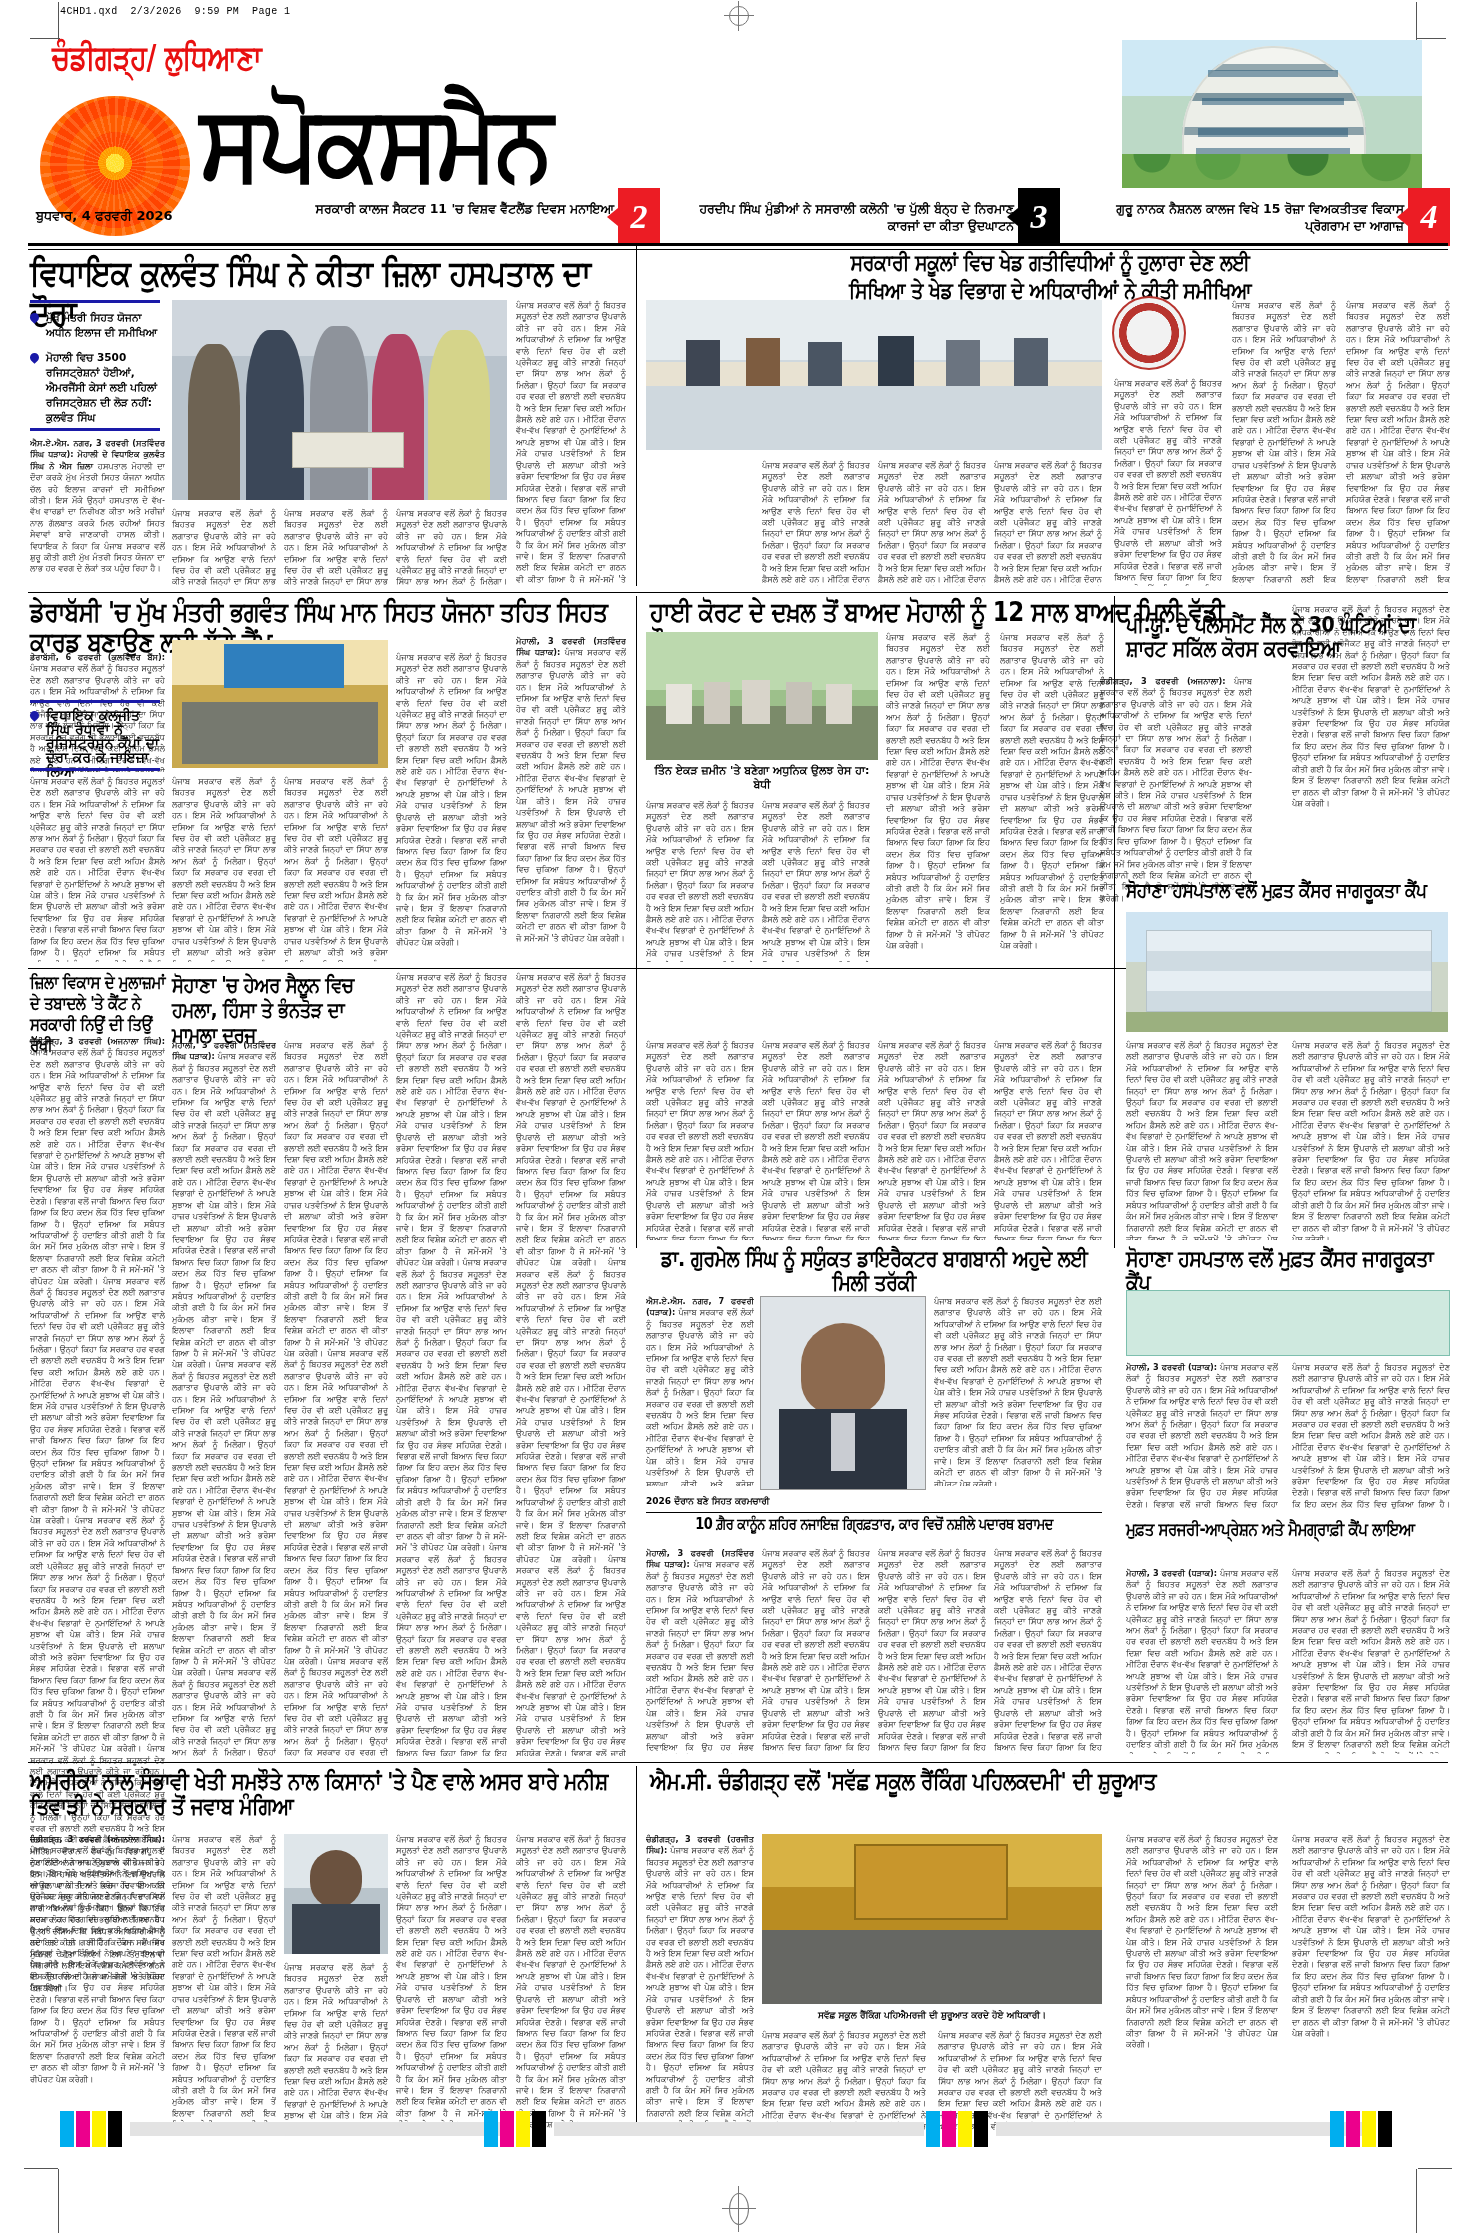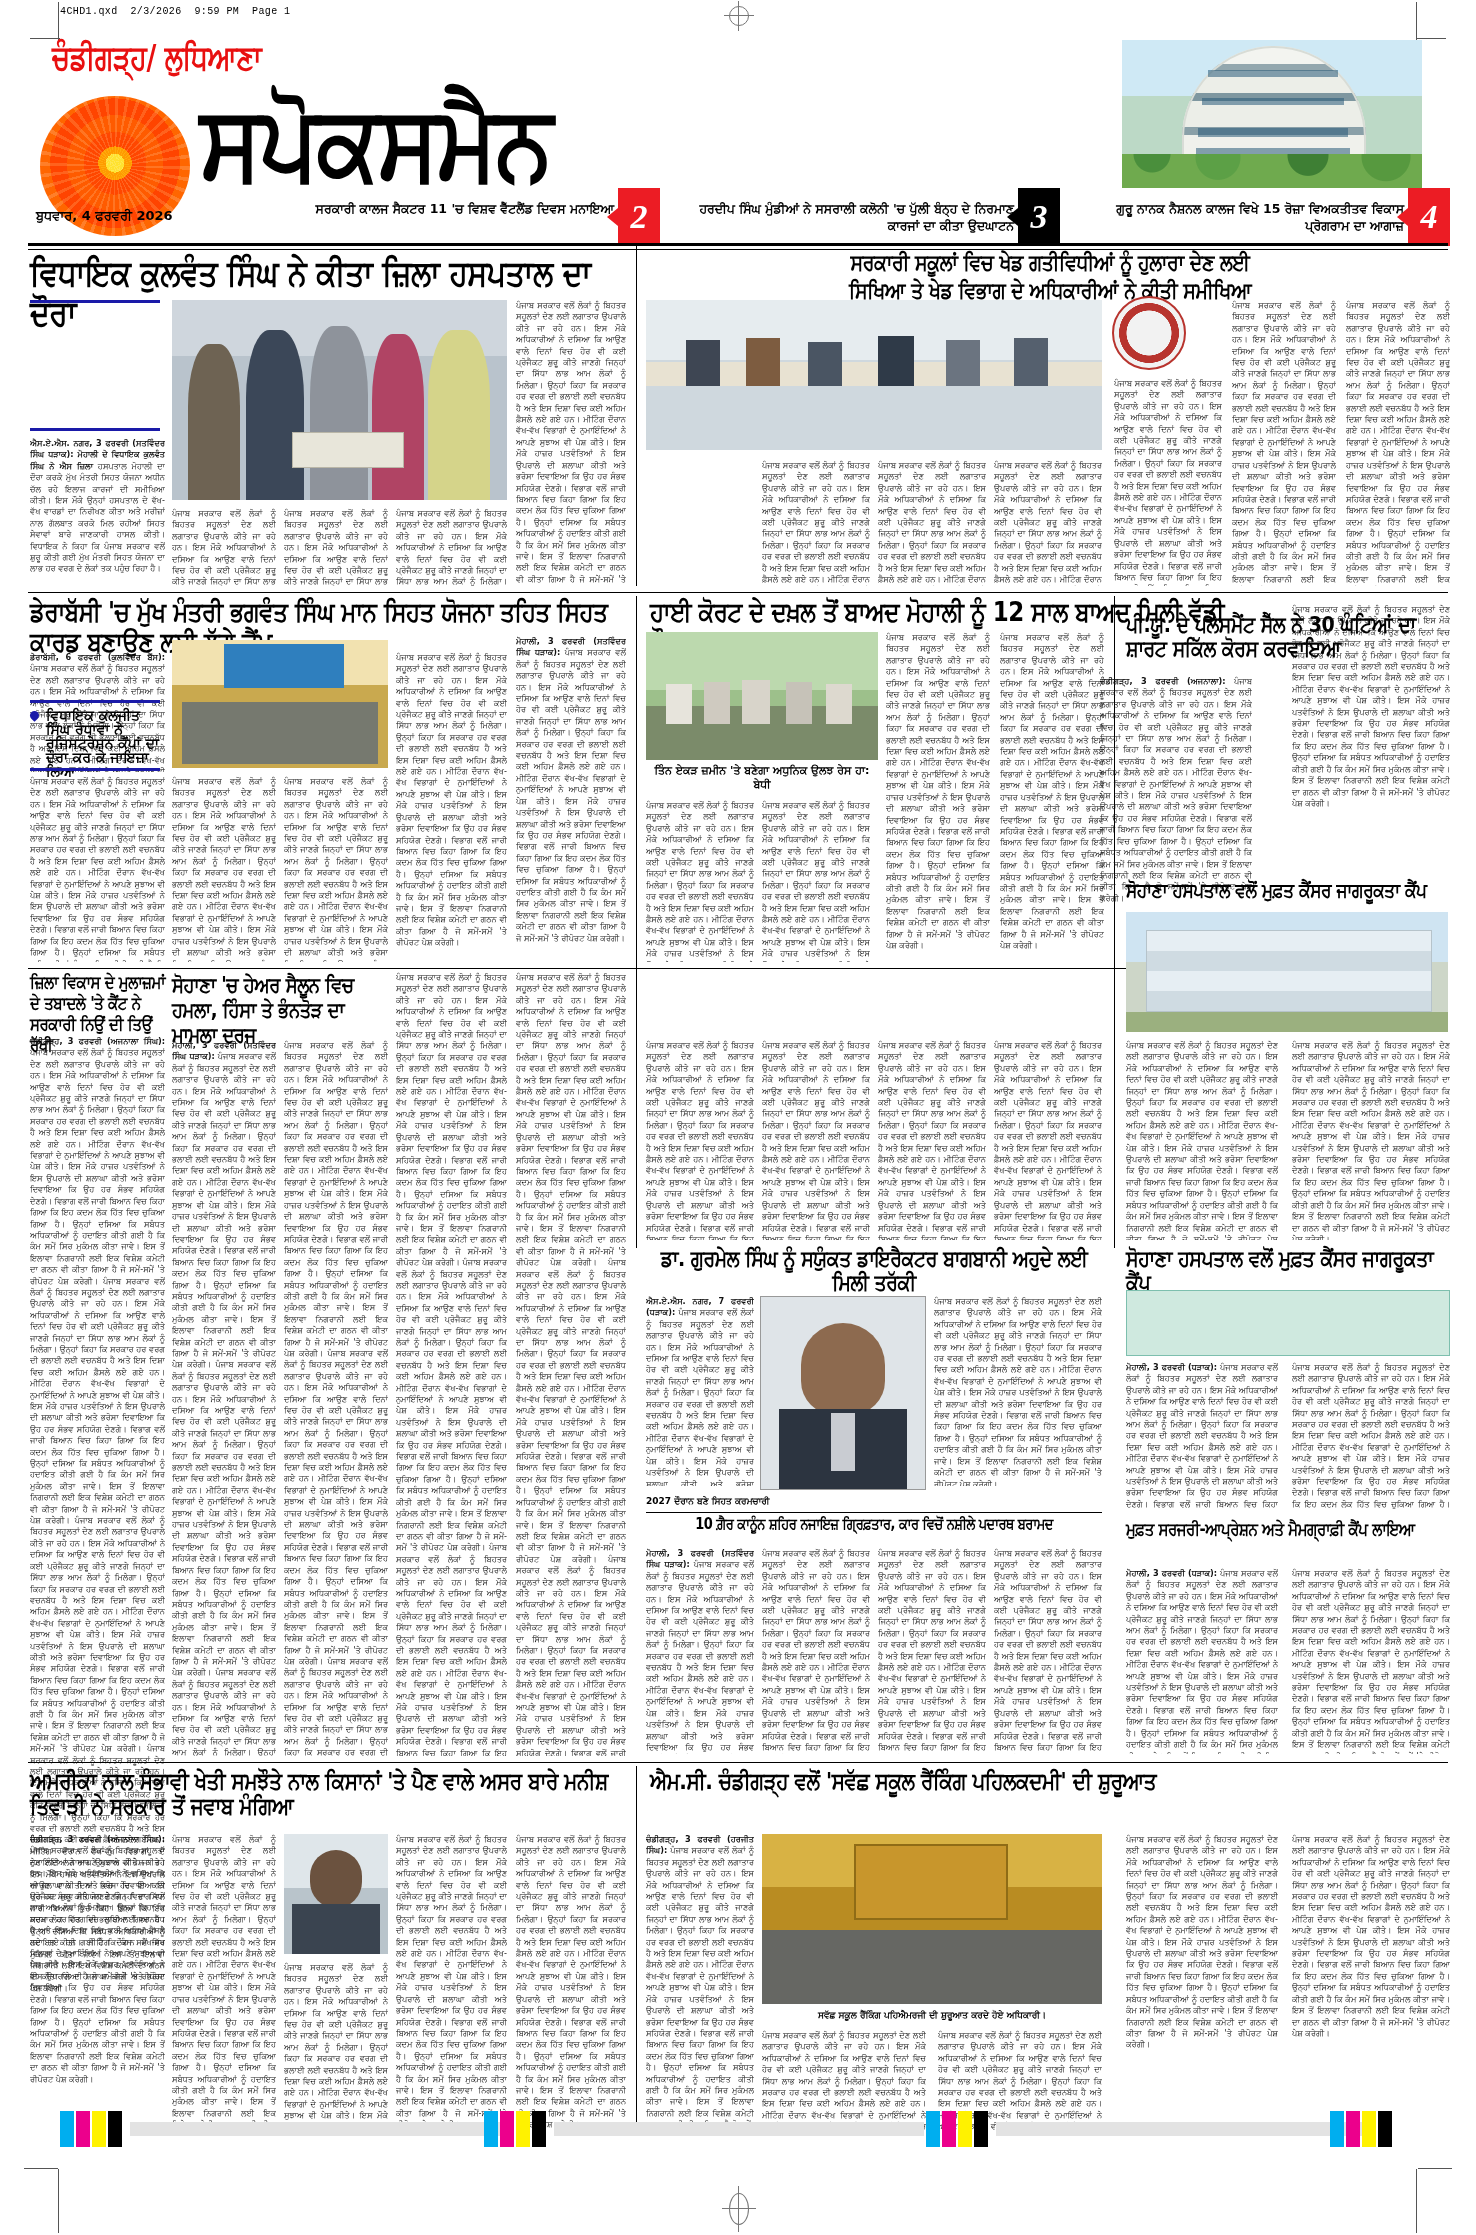--- a/index.html
+++ b/index.html
@@ -203,20 +203,26 @@
 
   <div class="hl" style="position:absolute;left:30px;top:254px;width:600px;font-size:30px;">ਵਿਧਾਇਕ ਕੁਲਵੰਤ ਸਿੰਘ ਨੇ ਕੀਤਾ ਜ਼ਿਲਾ ਹਸਪਤਾਲ ਦਾ ਦੌਰਾ</div>
 
   <div class="hl" style="position:absolute;left:650px;top:250px;width:800px;font-size:19px;text-align:center;">ਸਰਕਾਰੀ ਸਕੂਲਾਂ ਵਿਚ ਖੇਡ ਗਤੀਵਿਧੀਆਂ ਨੂੰ ਹੁਲਾਰਾ ਦੇਣ ਲਈ</div>
   <div class="hl" style="position:absolute;left:650px;top:278px;width:800px;font-size:19px;text-align:center;">ਸਿਖਿਆ ਤੇ ਖੇਡ ਵਿਭਾਗ ਦੇ ਅਧਿਕਾਰੀਆਂ ਨੇ ਕੀਤੀ ਸਮੀਖਿਆ</div>
 
   <div class="hrule" style="left:640px;top:240px;width:1px;height:0;"></div>
   <div class="vrule" style="left:636px;top:246px;height:340px;"></div>
 
   <div class="bluebar" style="position:absolute;left:30px;top:300px;width:130px;"></div>
+  <div class="bullets" style="position:absolute;left:30px;top:310px;width:135px;">
+    <ul>
+      <li>ਮੁੱਖ ਮੰਤਰੀ ਸਿਹਤ ਯੋਜਨਾ ਅਧੀਨ ਇਲਾਜ ਦੀ ਸਮੀਖਿਆ</li>
+      <li>ਮੋਹਾਲੀ ਵਿਚ 3500 ਰਜਿਸਟ੍ਰੇਸ਼ਨਾਂ ਹੋਈਆਂ, ਐਮਰਜੈਂਸੀ ਕੇਸਾਂ ਲਈ ਪਹਿਲਾਂ ਰਜਿਸਟ੍ਰੇਸ਼ਨ ਦੀ ਲੋੜ ਨਹੀਂ: ਕੁਲਵੰਤ ਸਿੰਘ</li>
+    </ul>
+  </div>
   <div class="bluebar" style="position:absolute;left:30px;top:428px;width:130px;"></div>
 
   <div class="body-col" style="position:absolute;left:30px;top:438px;width:135px;height:150px;">
     <span class="lede">ਐਸ.ਏ.ਐਸ. ਨਗਰ, 3 ਫਰਵਰੀ (ਸਤਵਿੰਦਰ ਸਿੰਘ ਧੜਾਕ): ਮੋਹਾਲੀ ਦੇ ਵਿਧਾਇਕ ਕੁਲਵੰਤ ਸਿੰਘ ਨੇ ਐਸ ਜ਼ਿਲਾ</span>
     <span>ਹਸਪਤਾਲ ਮੋਹਾਲੀ ਦਾ ਦੌਰਾ ਕਰਕੇ ਮੁੱਖ ਮੰਤਰੀ ਸਿਹਤ ਯੋਜਨਾ ਅਧੀਨ ਚੱਲ ਰਹੇ ਇਲਾਜ ਕਾਰਜਾਂ ਦੀ ਸਮੀਖਿਆ ਕੀਤੀ। ਇਸ ਮੌਕੇ ਉਨ੍ਹਾਂ ਹਸਪਤਾਲ ਦੇ ਵੱਖ-ਵੱਖ ਵਾਰਡਾਂ ਦਾ ਨਿਰੀਖਣ ਕੀਤਾ ਅਤੇ ਮਰੀਜ਼ਾਂ ਨਾਲ ਗੱਲਬਾਤ ਕਰਕੇ ਮਿਲ ਰਹੀਆਂ ਸਿਹਤ ਸੇਵਾਵਾਂ ਬਾਰੇ ਜਾਣਕਾਰੀ ਹਾਸਲ ਕੀਤੀ। ਵਿਧਾਇਕ ਨੇ ਕਿਹਾ ਕਿ ਪੰਜਾਬ ਸਰਕਾਰ ਵਲੋਂ ਸ਼ੁਰੂ ਕੀਤੀ ਗਈ ਮੁੱਖ ਮੰਤਰੀ ਸਿਹਤ ਯੋਜਨਾ ਦਾ ਲਾਭ ਹਰ ਵਰਗ ਦੇ ਲੋਕਾਂ ਤਕ ਪਹੁੰਚ ਰਿਹਾ ਹੈ।</span>
   </div>
 
   <div class="photo ph-meet" style="left:172px;top:300px;width:335px;height:200px;">
     <div class="p" style="position:absolute;left:16px;top:44px;width:52px;height:156px;background:#6e6353;"></div>
     <div class="p" style="position:absolute;left:74px;top:30px;width:58px;height:170px;background:#3b4758;"></div>
@@ -358,21 +364,21 @@
     <div style="position:absolute;left:40px;top:26px;width:84px;height:92px;border-radius:42px 42px 34px 34px;background:#8d6a4f;"></div>
     <div style="position:absolute;left:18px;top:112px;width:128px;height:80px;background:#2c3440;"></div>
     <div style="position:absolute;left:70px;top:116px;width:24px;height:58px;background:#c9ccd2;"></div>
   </div>
 
   <div class="body-col" style="position:absolute;left:646px;top:1296px;width:108px;height:190px;">
     <span class="lede">ਐਸ.ਏ.ਐਸ. ਨਗਰ, 7 ਫਰਵਰੀ (ਧੜਾਕ):</span>
     <span>ਪੰਜਾਬ ਸਰਕਾਰ ਵਲੋਂ ਲੋਕਾਂ ਨੂੰ ਬਿਹਤਰ ਸਹੂਲਤਾਂ ਦੇਣ ਲਈ ਲਗਾਤਾਰ ਉਪਰਾਲੇ ਕੀਤੇ ਜਾ ਰਹੇ ਹਨ। ਇਸ ਮੌਕੇ ਅਧਿਕਾਰੀਆਂ ਨੇ ਦਸਿਆ ਕਿ ਆਉਣ ਵਾਲੇ ਦਿਨਾਂ ਵਿਚ ਹੋਰ ਵੀ ਕਈ ਪ੍ਰੋਜੈਕਟ ਸ਼ੁਰੂ ਕੀਤੇ ਜਾਣਗੇ ਜਿਨ੍ਹਾਂ ਦਾ ਸਿੱਧਾ ਲਾਭ ਆਮ ਲੋਕਾਂ ਨੂੰ ਮਿਲੇਗਾ। ਉਨ੍ਹਾਂ ਕਿਹਾ ਕਿ ਸਰਕਾਰ ਹਰ ਵਰਗ ਦੀ ਭਲਾਈ ਲਈ ਵਚਨਬੱਧ ਹੈ ਅਤੇ ਇਸ ਦਿਸ਼ਾ ਵਿਚ ਕਈ ਅਹਿਮ ਫ਼ੈਸਲੇ ਲਏ ਗਏ ਹਨ। ਮੀਟਿੰਗ ਦੌਰਾਨ ਵੱਖ-ਵੱਖ ਵਿਭਾਗਾਂ ਦੇ ਨੁਮਾਇੰਦਿਆਂ ਨੇ ਆਪਣੇ ਸੁਝਾਅ ਵੀ ਪੇਸ਼ ਕੀਤੇ। ਇਸ ਮੌਕੇ ਹਾਜ਼ਰ ਪਤਵੰਤਿਆਂ ਨੇ ਇਸ ਉਪਰਾਲੇ ਦੀ ਸ਼ਲਾਘਾ ਕੀਤੀ ਅਤੇ ਭਰੋਸਾ ਦਿਵਾਇਆ ਕਿ ਉਹ ਹਰ ਸੰਭਵ ਸਹਿਯੋਗ ਦੇਣਗੇ। ਵਿਭਾਗ ਵਲੋਂ ਜਾਰੀ ਬਿਆਨ ਵਿਚ ਕਿਹਾ ਗਿਆ ਕਿ ਇਹ ਕਦਮ ਲੋਕ ਹਿੱਤ ਵਿਚ ਚੁਕਿਆ ਗਿਆ ਹੈ। ਉਨ੍ਹਾਂ ਦਸਿਆ ਕਿ ਸਬੰਧਤ ਅਧਿਕਾਰੀਆਂ ਨੂੰ ਹਦਾਇਤ ਕੀਤੀ ਗਈ ਹੈ ਕਿ ਕੰਮ ਸਮੇਂ ਸਿਰ ਮੁਕੰਮਲ ਕੀਤਾ ਜਾਵੇ। ਇਸ ਤੋਂ ਇਲਾਵਾ ਨਿਗਰਾਨੀ ਲਈ ਇਕ ਵਿਸ਼ੇਸ਼ ਕਮੇਟੀ ਦਾ ਗਠਨ ਵੀ ਕੀਤਾ ਗਿਆ ਹੈ ਜੋ ਸਮੇਂ-ਸਮੇਂ 'ਤੇ ਰੀਪੋਰਟ ਪੇਸ਼ ਕਰੇਗੀ।</span>
   </div>
   <div class="body-col" style="position:absolute;left:934px;top:1296px;width:168px;height:190px;">ਪੰਜਾਬ ਸਰਕਾਰ ਵਲੋਂ ਲੋਕਾਂ ਨੂੰ ਬਿਹਤਰ ਸਹੂਲਤਾਂ ਦੇਣ ਲਈ ਲਗਾਤਾਰ ਉਪਰਾਲੇ ਕੀਤੇ ਜਾ ਰਹੇ ਹਨ। ਇਸ ਮੌਕੇ ਅਧਿਕਾਰੀਆਂ ਨੇ ਦਸਿਆ ਕਿ ਆਉਣ ਵਾਲੇ ਦਿਨਾਂ ਵਿਚ ਹੋਰ ਵੀ ਕਈ ਪ੍ਰੋਜੈਕਟ ਸ਼ੁਰੂ ਕੀਤੇ ਜਾਣਗੇ ਜਿਨ੍ਹਾਂ ਦਾ ਸਿੱਧਾ ਲਾਭ ਆਮ ਲੋਕਾਂ ਨੂੰ ਮਿਲੇਗਾ। ਉਨ੍ਹਾਂ ਕਿਹਾ ਕਿ ਸਰਕਾਰ ਹਰ ਵਰਗ ਦੀ ਭਲਾਈ ਲਈ ਵਚਨਬੱਧ ਹੈ ਅਤੇ ਇਸ ਦਿਸ਼ਾ ਵਿਚ ਕਈ ਅਹਿਮ ਫ਼ੈਸਲੇ ਲਏ ਗਏ ਹਨ। ਮੀਟਿੰਗ ਦੌਰਾਨ ਵੱਖ-ਵੱਖ ਵਿਭਾਗਾਂ ਦੇ ਨੁਮਾਇੰਦਿਆਂ ਨੇ ਆਪਣੇ ਸੁਝਾਅ ਵੀ ਪੇਸ਼ ਕੀਤੇ। ਇਸ ਮੌਕੇ ਹਾਜ਼ਰ ਪਤਵੰਤਿਆਂ ਨੇ ਇਸ ਉਪਰਾਲੇ ਦੀ ਸ਼ਲਾਘਾ ਕੀਤੀ ਅਤੇ ਭਰੋਸਾ ਦਿਵਾਇਆ ਕਿ ਉਹ ਹਰ ਸੰਭਵ ਸਹਿਯੋਗ ਦੇਣਗੇ। ਵਿਭਾਗ ਵਲੋਂ ਜਾਰੀ ਬਿਆਨ ਵਿਚ ਕਿਹਾ ਗਿਆ ਕਿ ਇਹ ਕਦਮ ਲੋਕ ਹਿੱਤ ਵਿਚ ਚੁਕਿਆ ਗਿਆ ਹੈ। ਉਨ੍ਹਾਂ ਦਸਿਆ ਕਿ ਸਬੰਧਤ ਅਧਿਕਾਰੀਆਂ ਨੂੰ ਹਦਾਇਤ ਕੀਤੀ ਗਈ ਹੈ ਕਿ ਕੰਮ ਸਮੇਂ ਸਿਰ ਮੁਕੰਮਲ ਕੀਤਾ ਜਾਵੇ। ਇਸ ਤੋਂ ਇਲਾਵਾ ਨਿਗਰਾਨੀ ਲਈ ਇਕ ਵਿਸ਼ੇਸ਼ ਕਮੇਟੀ ਦਾ ਗਠਨ ਵੀ ਕੀਤਾ ਗਿਆ ਹੈ ਜੋ ਸਮੇਂ-ਸਮੇਂ 'ਤੇ ਰੀਪੋਰਟ ਪੇਸ਼ ਕਰੇਗੀ।</div>
-  <div class="caption" style="position:absolute;left:646px;top:1494px;width:200px;font-size:9px;text-align:left;">2027 ਦੌਰਾਨ ਬਣੇ ਸਿਹਤ ਕਰਮਚਾਰੀ</div>
+  <div class="caption" style="position:absolute;left:646px;top:1494px;width:200px;font-size:9px;text-align:left;">2026 ਦੌਰਾਨ ਬਣੇ ਸਿਹਤ ਕਰਮਚਾਰੀ</div>
 
   <div class="hrule" style="left:646px;top:1512px;width:456px;"></div>
   <div class="hl" style="position:absolute;left:646px;top:1516px;width:456px;font-size:13px;text-align:center;">10 ਗ਼ੈਰ ਕਾਨੂੰਨ ਸ਼ਹਿਰ ਨਜਾਇਜ਼ ਗ੍ਰਿਫ਼ਤਾਰ, ਕਾਰ ਵਿਚੋਂ ਨਸ਼ੀਲੇ ਪਦਾਰਥ ਬਰਾਮਦ</div>
   <div class="body-col" style="position:absolute;left:646px;top:1548px;width:108px;height:206px;">
     <span class="lede">ਮੋਹਾਲੀ, 3 ਫਰਵਰੀ (ਸਤਵਿੰਦਰ ਸਿੰਘ ਧੜਾਕ):</span>
     <span>ਪੰਜਾਬ ਸਰਕਾਰ ਵਲੋਂ ਲੋਕਾਂ ਨੂੰ ਬਿਹਤਰ ਸਹੂਲਤਾਂ ਦੇਣ ਲਈ ਲਗਾਤਾਰ ਉਪਰਾਲੇ ਕੀਤੇ ਜਾ ਰਹੇ ਹਨ। ਇਸ ਮੌਕੇ ਅਧਿਕਾਰੀਆਂ ਨੇ ਦਸਿਆ ਕਿ ਆਉਣ ਵਾਲੇ ਦਿਨਾਂ ਵਿਚ ਹੋਰ ਵੀ ਕਈ ਪ੍ਰੋਜੈਕਟ ਸ਼ੁਰੂ ਕੀਤੇ ਜਾਣਗੇ ਜਿਨ੍ਹਾਂ ਦਾ ਸਿੱਧਾ ਲਾਭ ਆਮ ਲੋਕਾਂ ਨੂੰ ਮਿਲੇਗਾ। ਉਨ੍ਹਾਂ ਕਿਹਾ ਕਿ ਸਰਕਾਰ ਹਰ ਵਰਗ ਦੀ ਭਲਾਈ ਲਈ ਵਚਨਬੱਧ ਹੈ ਅਤੇ ਇਸ ਦਿਸ਼ਾ ਵਿਚ ਕਈ ਅਹਿਮ ਫ਼ੈਸਲੇ ਲਏ ਗਏ ਹਨ। ਮੀਟਿੰਗ ਦੌਰਾਨ ਵੱਖ-ਵੱਖ ਵਿਭਾਗਾਂ ਦੇ ਨੁਮਾਇੰਦਿਆਂ ਨੇ ਆਪਣੇ ਸੁਝਾਅ ਵੀ ਪੇਸ਼ ਕੀਤੇ। ਇਸ ਮੌਕੇ ਹਾਜ਼ਰ ਪਤਵੰਤਿਆਂ ਨੇ ਇਸ ਉਪਰਾਲੇ ਦੀ ਸ਼ਲਾਘਾ ਕੀਤੀ ਅਤੇ ਭਰੋਸਾ ਦਿਵਾਇਆ ਕਿ ਉਹ ਹਰ ਸੰਭਵ ਸਹਿਯੋਗ ਦੇਣਗੇ। ਵਿਭਾਗ ਵਲੋਂ ਜਾਰੀ ਬਿਆਨ ਵਿਚ ਕਿਹਾ ਗਿਆ ਕਿ ਇਹ ਕਦਮ ਲੋਕ ਹਿੱਤ ਵਿਚ ਚੁਕਿਆ ਗਿਆ ਹੈ। ਉਨ੍ਹਾਂ ਦਸਿਆ ਕਿ ਸਬੰਧਤ ਅਧਿਕਾਰੀਆਂ ਨੂੰ ਹਦਾਇਤ ਕੀਤੀ ਗਈ ਹੈ ਕਿ ਕੰਮ ਸਮੇਂ ਸਿਰ ਮੁਕੰਮਲ ਕੀਤਾ ਜਾਵੇ। ਇਸ ਤੋਂ ਇਲਾਵਾ ਨਿਗਰਾਨੀ ਲਈ ਇਕ ਵਿਸ਼ੇਸ਼ ਕਮੇਟੀ ਦਾ ਗਠਨ ਵੀ ਕੀਤਾ ਗਿਆ ਹੈ ਜੋ ਸਮੇਂ-ਸਮੇਂ 'ਤੇ ਰੀਪੋਰਟ ਪੇਸ਼ ਕਰੇਗੀ।</span>
   </div>
   <div class="body-col" style="position:absolute;left:762px;top:1548px;width:108px;height:206px;">ਪੰਜਾਬ ਸਰਕਾਰ ਵਲੋਂ ਲੋਕਾਂ ਨੂੰ ਬਿਹਤਰ ਸਹੂਲਤਾਂ ਦੇਣ ਲਈ ਲਗਾਤਾਰ ਉਪਰਾਲੇ ਕੀਤੇ ਜਾ ਰਹੇ ਹਨ। ਇਸ ਮੌਕੇ ਅਧਿਕਾਰੀਆਂ ਨੇ ਦਸਿਆ ਕਿ ਆਉਣ ਵਾਲੇ ਦਿਨਾਂ ਵਿਚ ਹੋਰ ਵੀ ਕਈ ਪ੍ਰੋਜੈਕਟ ਸ਼ੁਰੂ ਕੀਤੇ ਜਾਣਗੇ ਜਿਨ੍ਹਾਂ ਦਾ ਸਿੱਧਾ ਲਾਭ ਆਮ ਲੋਕਾਂ ਨੂੰ ਮਿਲੇਗਾ। ਉਨ੍ਹਾਂ ਕਿਹਾ ਕਿ ਸਰਕਾਰ ਹਰ ਵਰਗ ਦੀ ਭਲਾਈ ਲਈ ਵਚਨਬੱਧ ਹੈ ਅਤੇ ਇਸ ਦਿਸ਼ਾ ਵਿਚ ਕਈ ਅਹਿਮ ਫ਼ੈਸਲੇ ਲਏ ਗਏ ਹਨ। ਮੀਟਿੰਗ ਦੌਰਾਨ ਵੱਖ-ਵੱਖ ਵਿਭਾਗਾਂ ਦੇ ਨੁਮਾਇੰਦਿਆਂ ਨੇ ਆਪਣੇ ਸੁਝਾਅ ਵੀ ਪੇਸ਼ ਕੀਤੇ। ਇਸ ਮੌਕੇ ਹਾਜ਼ਰ ਪਤਵੰਤਿਆਂ ਨੇ ਇਸ ਉਪਰਾਲੇ ਦੀ ਸ਼ਲਾਘਾ ਕੀਤੀ ਅਤੇ ਭਰੋਸਾ ਦਿਵਾਇਆ ਕਿ ਉਹ ਹਰ ਸੰਭਵ ਸਹਿਯੋਗ ਦੇਣਗੇ। ਵਿਭਾਗ ਵਲੋਂ ਜਾਰੀ ਬਿਆਨ ਵਿਚ ਕਿਹਾ ਗਿਆ ਕਿ ਇਹ ਕਦਮ ਲੋਕ ਹਿੱਤ ਵਿਚ ਚੁਕਿਆ ਗਿਆ ਹੈ। ਉਨ੍ਹਾਂ ਦਸਿਆ ਕਿ ਸਬੰਧਤ ਅਧਿਕਾਰੀਆਂ ਨੂੰ ਹਦਾਇਤ ਕੀਤੀ ਗਈ ਹੈ ਕਿ ਕੰਮ ਸਮੇਂ ਸਿਰ ਮੁਕੰਮਲ ਕੀਤਾ ਜਾਵੇ। ਇਸ ਤੋਂ ਇਲਾਵਾ ਨਿਗਰਾਨੀ ਲਈ ਇਕ ਵਿਸ਼ੇਸ਼ ਕਮੇਟੀ ਦਾ ਗਠਨ ਵੀ ਕੀਤਾ ਗਿਆ ਹੈ ਜੋ ਸਮੇਂ-ਸਮੇਂ 'ਤੇ ਰੀਪੋਰਟ ਪੇਸ਼ ਕਰੇਗੀ।</div>
   <div class="body-col" style="position:absolute;left:878px;top:1548px;width:108px;height:206px;">ਪੰਜਾਬ ਸਰਕਾਰ ਵਲੋਂ ਲੋਕਾਂ ਨੂੰ ਬਿਹਤਰ ਸਹੂਲਤਾਂ ਦੇਣ ਲਈ ਲਗਾਤਾਰ ਉਪਰਾਲੇ ਕੀਤੇ ਜਾ ਰਹੇ ਹਨ। ਇਸ ਮੌਕੇ ਅਧਿਕਾਰੀਆਂ ਨੇ ਦਸਿਆ ਕਿ ਆਉਣ ਵਾਲੇ ਦਿਨਾਂ ਵਿਚ ਹੋਰ ਵੀ ਕਈ ਪ੍ਰੋਜੈਕਟ ਸ਼ੁਰੂ ਕੀਤੇ ਜਾਣਗੇ ਜਿਨ੍ਹਾਂ ਦਾ ਸਿੱਧਾ ਲਾਭ ਆਮ ਲੋਕਾਂ ਨੂੰ ਮਿਲੇਗਾ। ਉਨ੍ਹਾਂ ਕਿਹਾ ਕਿ ਸਰਕਾਰ ਹਰ ਵਰਗ ਦੀ ਭਲਾਈ ਲਈ ਵਚਨਬੱਧ ਹੈ ਅਤੇ ਇਸ ਦਿਸ਼ਾ ਵਿਚ ਕਈ ਅਹਿਮ ਫ਼ੈਸਲੇ ਲਏ ਗਏ ਹਨ। ਮੀਟਿੰਗ ਦੌਰਾਨ ਵੱਖ-ਵੱਖ ਵਿਭਾਗਾਂ ਦੇ ਨੁਮਾਇੰਦਿਆਂ ਨੇ ਆਪਣੇ ਸੁਝਾਅ ਵੀ ਪੇਸ਼ ਕੀਤੇ। ਇਸ ਮੌਕੇ ਹਾਜ਼ਰ ਪਤਵੰਤਿਆਂ ਨੇ ਇਸ ਉਪਰਾਲੇ ਦੀ ਸ਼ਲਾਘਾ ਕੀਤੀ ਅਤੇ ਭਰੋਸਾ ਦਿਵਾਇਆ ਕਿ ਉਹ ਹਰ ਸੰਭਵ ਸਹਿਯੋਗ ਦੇਣਗੇ। ਵਿਭਾਗ ਵਲੋਂ ਜਾਰੀ ਬਿਆਨ ਵਿਚ ਕਿਹਾ ਗਿਆ ਕਿ ਇਹ ਕਦਮ ਲੋਕ ਹਿੱਤ ਵਿਚ ਚੁਕਿਆ ਗਿਆ ਹੈ। ਉਨ੍ਹਾਂ ਦਸਿਆ ਕਿ ਸਬੰਧਤ ਅਧਿਕਾਰੀਆਂ ਨੂੰ ਹਦਾਇਤ ਕੀਤੀ ਗਈ ਹੈ ਕਿ ਕੰਮ ਸਮੇਂ ਸਿਰ ਮੁਕੰਮਲ ਕੀਤਾ ਜਾਵੇ। ਇਸ ਤੋਂ ਇਲਾਵਾ ਨਿਗਰਾਨੀ ਲਈ ਇਕ ਵਿਸ਼ੇਸ਼ ਕਮੇਟੀ ਦਾ ਗਠਨ ਵੀ ਕੀਤਾ ਗਿਆ ਹੈ ਜੋ ਸਮੇਂ-ਸਮੇਂ 'ਤੇ ਰੀਪੋਰਟ ਪੇਸ਼ ਕਰੇਗੀ।</div>
   <div class="body-col" style="position:absolute;left:994px;top:1548px;width:108px;height:206px;">ਪੰਜਾਬ ਸਰਕਾਰ ਵਲੋਂ ਲੋਕਾਂ ਨੂੰ ਬਿਹਤਰ ਸਹੂਲਤਾਂ ਦੇਣ ਲਈ ਲਗਾਤਾਰ ਉਪਰਾਲੇ ਕੀਤੇ ਜਾ ਰਹੇ ਹਨ। ਇਸ ਮੌਕੇ ਅਧਿਕਾਰੀਆਂ ਨੇ ਦਸਿਆ ਕਿ ਆਉਣ ਵਾਲੇ ਦਿਨਾਂ ਵਿਚ ਹੋਰ ਵੀ ਕਈ ਪ੍ਰੋਜੈਕਟ ਸ਼ੁਰੂ ਕੀਤੇ ਜਾਣਗੇ ਜਿਨ੍ਹਾਂ ਦਾ ਸਿੱਧਾ ਲਾਭ ਆਮ ਲੋਕਾਂ ਨੂੰ ਮਿਲੇਗਾ। ਉਨ੍ਹਾਂ ਕਿਹਾ ਕਿ ਸਰਕਾਰ ਹਰ ਵਰਗ ਦੀ ਭਲਾਈ ਲਈ ਵਚਨਬੱਧ ਹੈ ਅਤੇ ਇਸ ਦਿਸ਼ਾ ਵਿਚ ਕਈ ਅਹਿਮ ਫ਼ੈਸਲੇ ਲਏ ਗਏ ਹਨ। ਮੀਟਿੰਗ ਦੌਰਾਨ ਵੱਖ-ਵੱਖ ਵਿਭਾਗਾਂ ਦੇ ਨੁਮਾਇੰਦਿਆਂ ਨੇ ਆਪਣੇ ਸੁਝਾਅ ਵੀ ਪੇਸ਼ ਕੀਤੇ। ਇਸ ਮੌਕੇ ਹਾਜ਼ਰ ਪਤਵੰਤਿਆਂ ਨੇ ਇਸ ਉਪਰਾਲੇ ਦੀ ਸ਼ਲਾਘਾ ਕੀਤੀ ਅਤੇ ਭਰੋਸਾ ਦਿਵਾਇਆ ਕਿ ਉਹ ਹਰ ਸੰਭਵ ਸਹਿਯੋਗ ਦੇਣਗੇ। ਵਿਭਾਗ ਵਲੋਂ ਜਾਰੀ ਬਿਆਨ ਵਿਚ ਕਿਹਾ ਗਿਆ ਕਿ ਇਹ ਕਦਮ ਲੋਕ ਹਿੱਤ ਵਿਚ ਚੁਕਿਆ ਗਿਆ ਹੈ। ਉਨ੍ਹਾਂ ਦਸਿਆ ਕਿ ਸਬੰਧਤ ਅਧਿਕਾਰੀਆਂ ਨੂੰ ਹਦਾਇਤ ਕੀਤੀ ਗਈ ਹੈ ਕਿ ਕੰਮ ਸਮੇਂ ਸਿਰ ਮੁਕੰਮਲ ਕੀਤਾ ਜਾਵੇ। ਇਸ ਤੋਂ ਇਲਾਵਾ ਨਿਗਰਾਨੀ ਲਈ ਇਕ ਵਿਸ਼ੇਸ਼ ਕਮੇਟੀ ਦਾ ਗਠਨ ਵੀ ਕੀਤਾ ਗਿਆ ਹੈ ਜੋ ਸਮੇਂ-ਸਮੇਂ 'ਤੇ ਰੀਪੋਰਟ ਪੇਸ਼ ਕਰੇਗੀ।</div>

